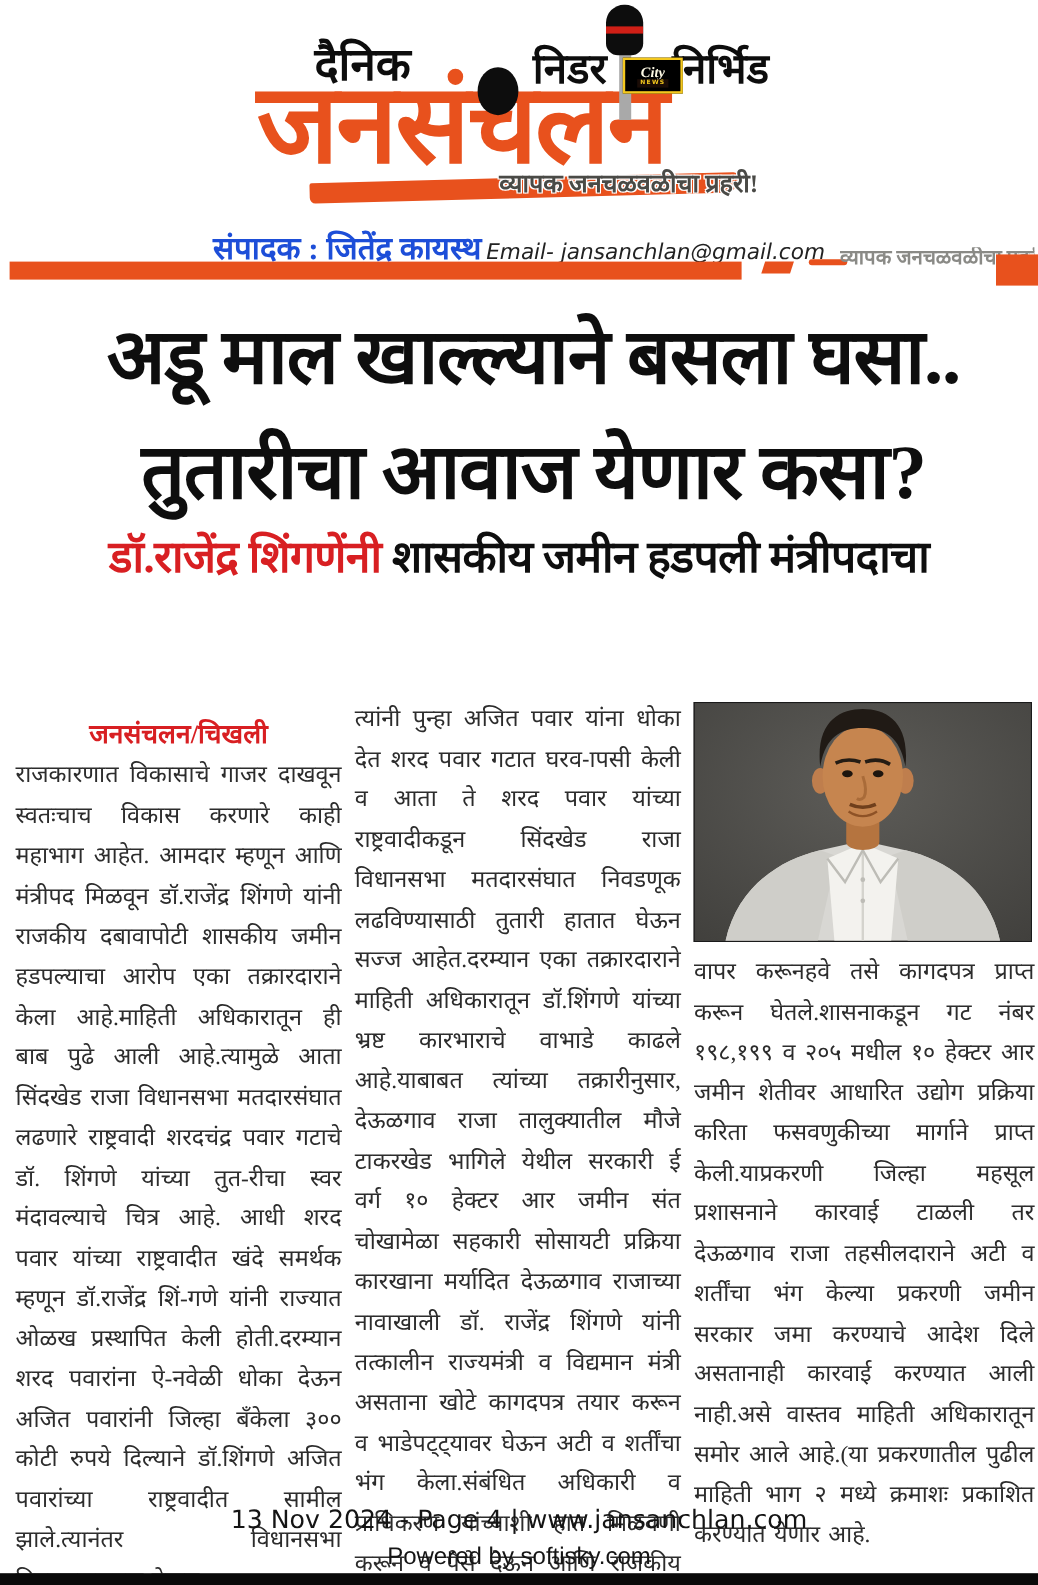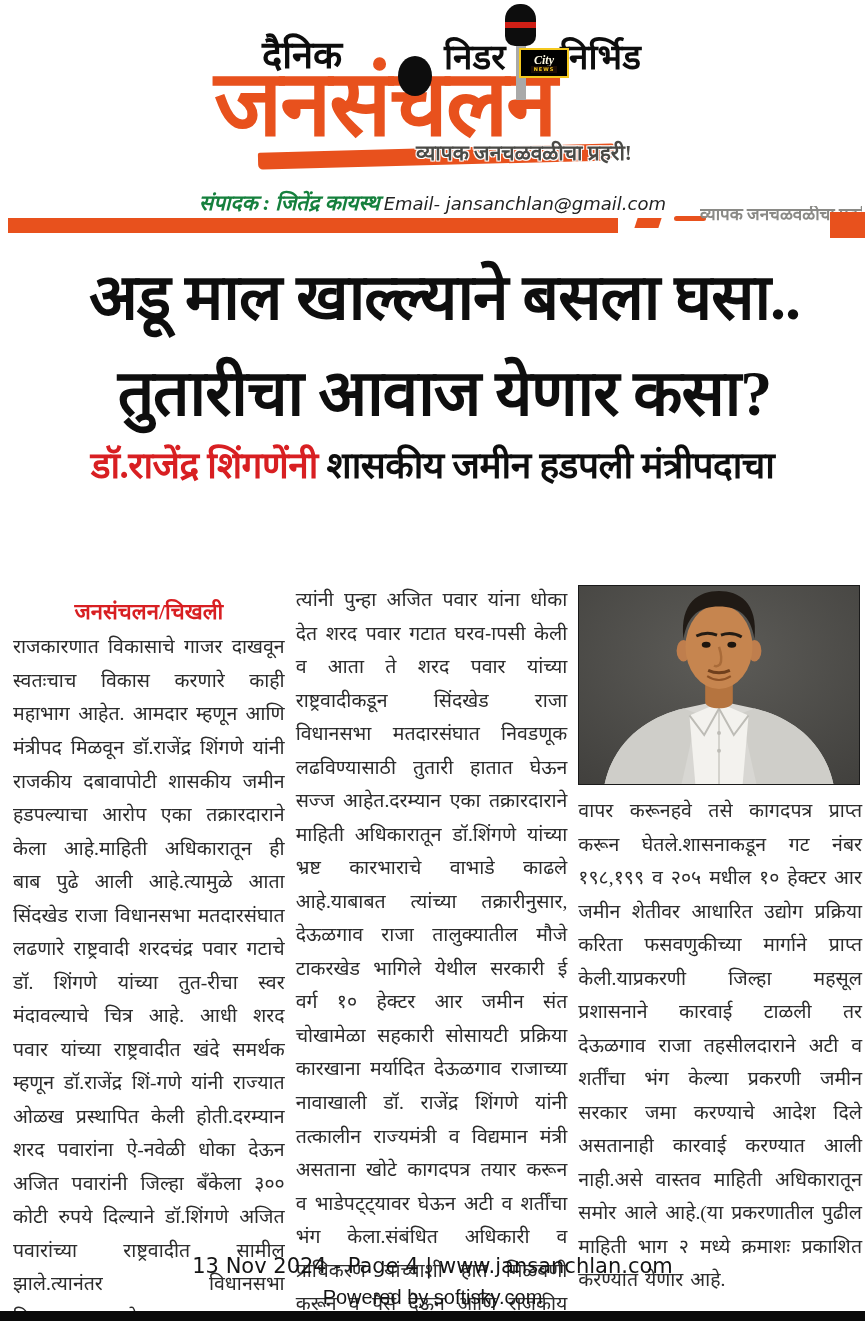--- a/index.html
+++ b/index.html
@@ -55,21 +55,21 @@
     position:absolute;left:16px;top:44px;width:50px;height:30px;
     background:#000000;border:2px solid #f4c81e;box-sizing:border-box;
     display:flex;flex-direction:column;align-items:center;justify-content:center;
   }
   .mic-city{font-family:"Liberation Serif",serif;font-style:italic;font-size:12px;line-height:1;color:#fffbe6;font-weight:700;}
   .mic-news{font-family:"DejaVu Sans",sans-serif;font-size:5px;line-height:1.4;color:#f4c81e;background:#1a0c06;padding:0 3px;font-weight:700;letter-spacing:1px;}
   .m-editor-row{
     position:absolute;left:0;top:188px;width:100%;
     text-align:center;white-space:nowrap;
   }
-  .m-editor{font-size:21px;font-weight:800;color:#15803d;font-style:italic;}
+  .m-editor{font-size:26px;font-weight:800;color:#1d4ed8;}
   .m-email{font-family:"DejaVu Sans","Liberation Sans",sans-serif;font-size:18px;color:#222;font-style:italic;}
   
   .orange-bar{position:absolute;left:8px;top:218px;width:610px;height:15px;background:#e8511d;}
   .frag-a{position:absolute;left:636px;top:218px;width:24px;height:10px;background:#e8511d;transform:skewX(-18deg);}
   .frag-b{position:absolute;left:674px;top:216px;width:32px;height:5px;background:#e8511d;border-radius:3px;}
   .frag-tagline-clip{
     position:absolute;left:700px;top:206px;width:162px;height:23px;overflow:hidden;
   }
   .frag-tagline{
     position:relative;top:-4px;

